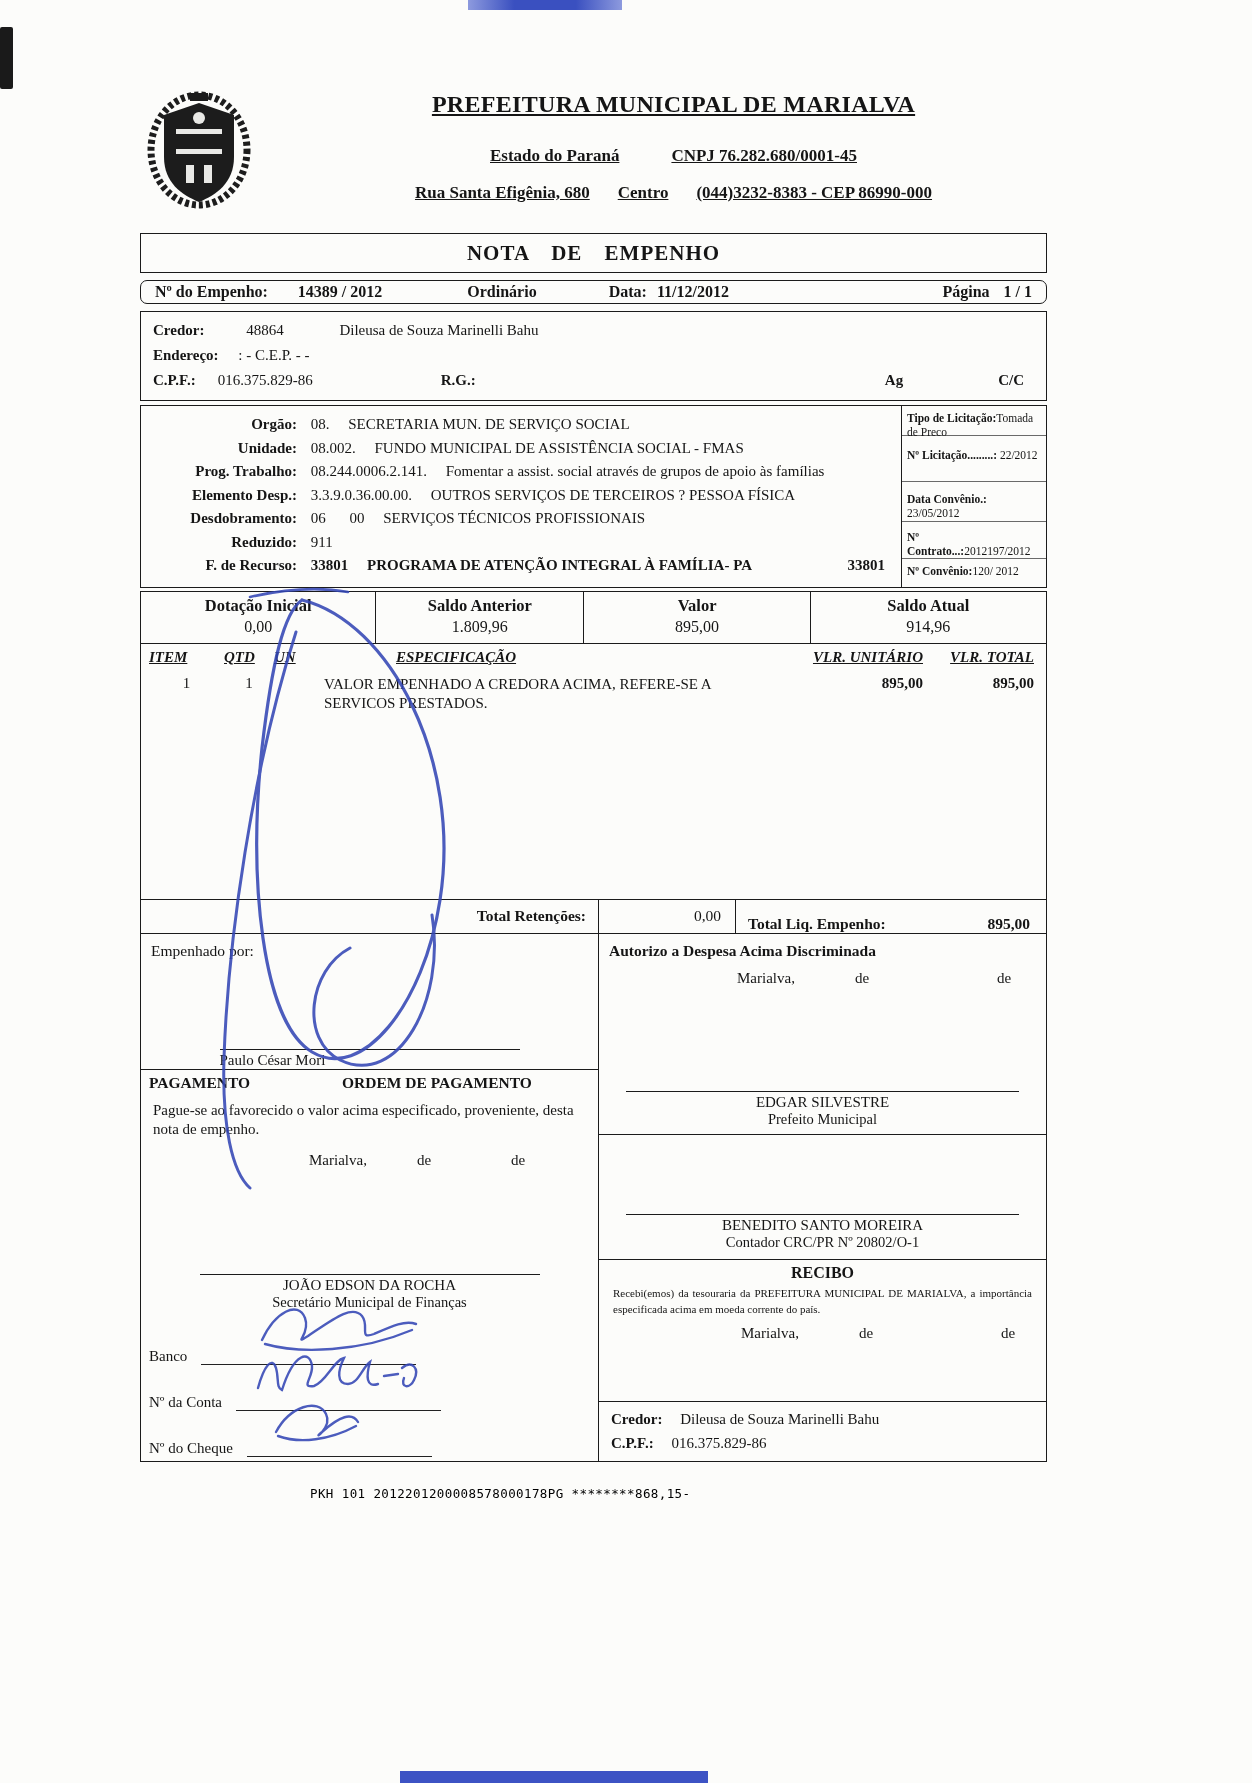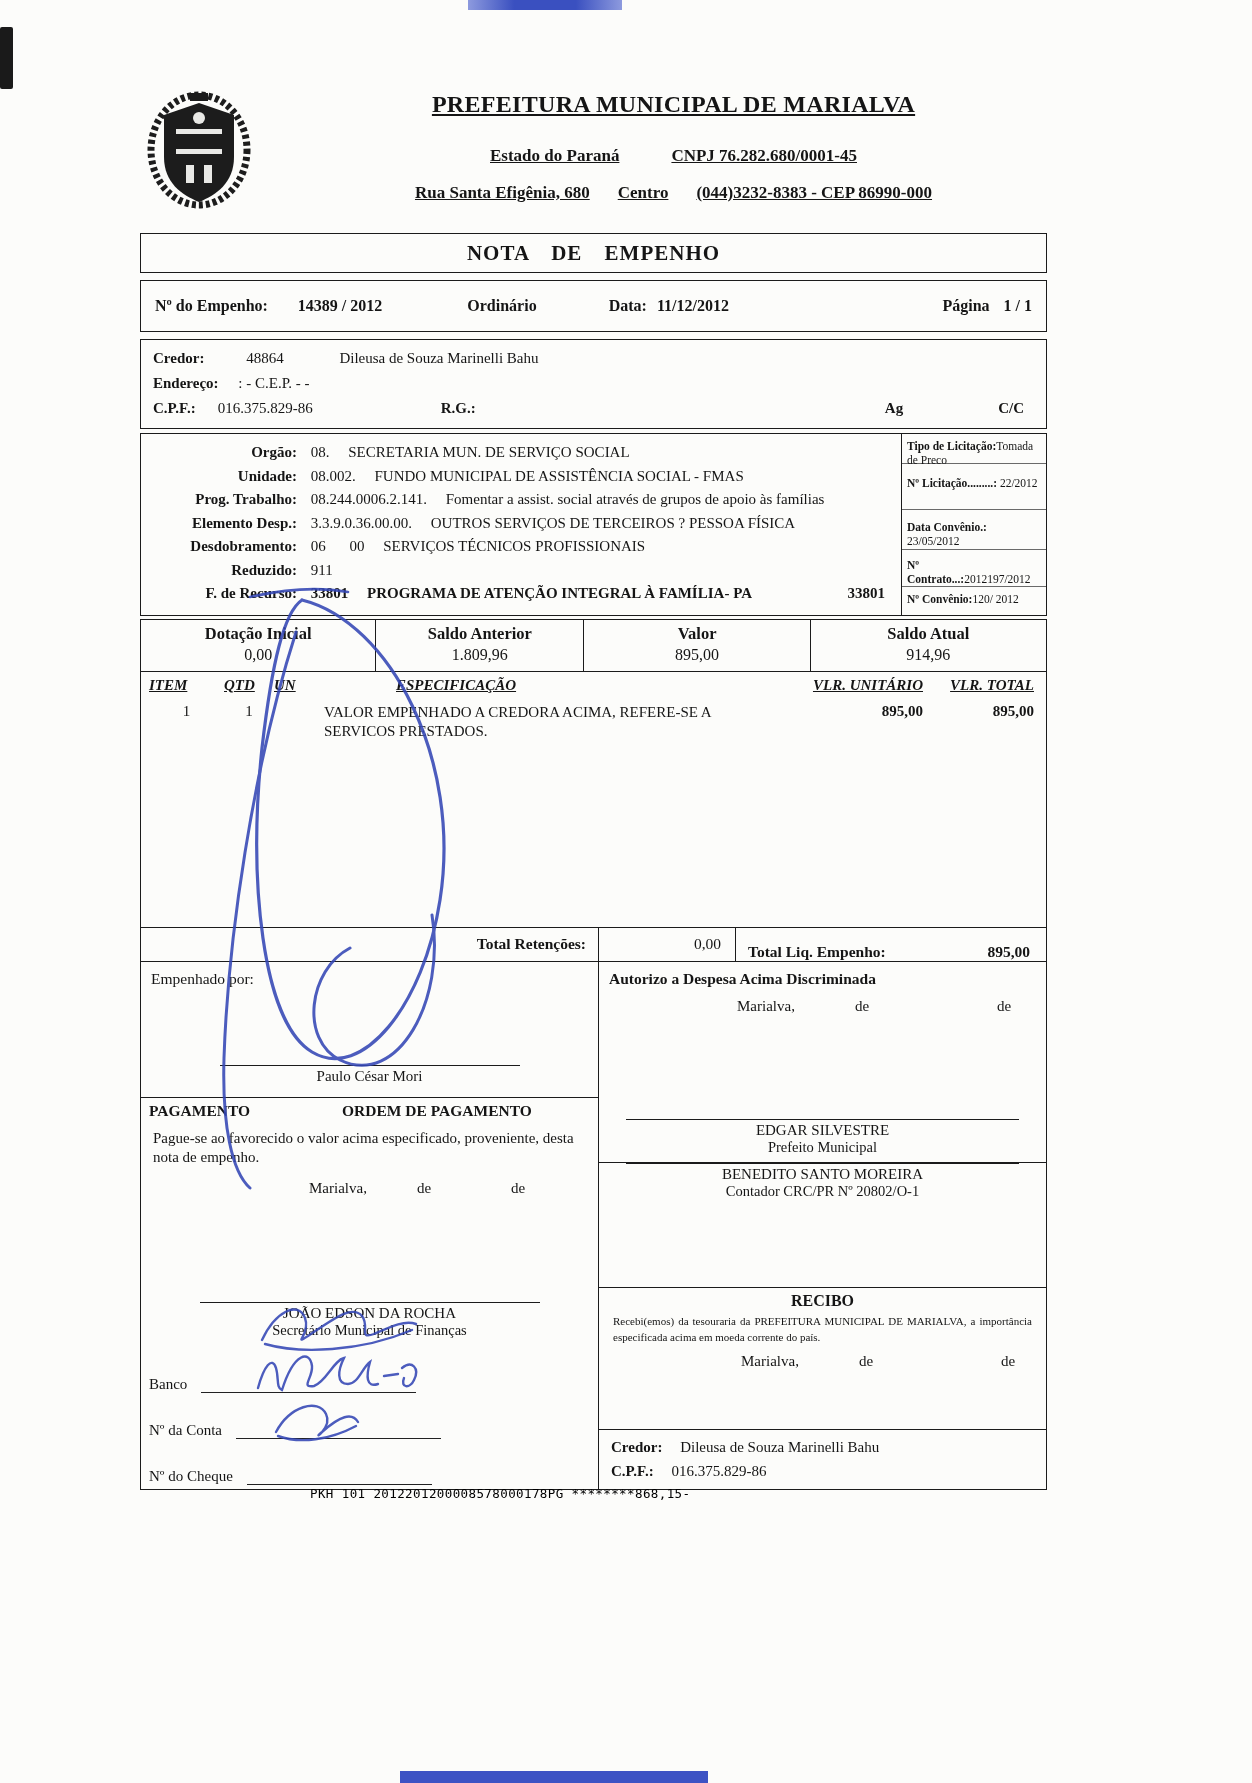--- a/index.html
+++ b/index.html
@@ -22,21 +22,21 @@
   .logo { position:absolute; left:6px; top:0; width:106px; height:118px; }
   .header-text { margin-left:160px; text-align:center; }
   .h-title { font-size:24px; font-weight:bold; text-decoration:underline; letter-spacing:0.3px; margin-top:6px; }
   .h-line2 { margin-top:28px; display:flex; justify-content:center; gap:52px; font-weight:bold; font-size:17px; }
   .h-line2 span, .h-line3 span { text-decoration:underline; }
   .h-line3 { margin-top:17px; display:flex; justify-content:center; gap:28px; font-weight:bold; font-size:17px; }
 
   .nota-box { height:40px; margin-top:2px; margin-bottom:7px; display:flex; align-items:center; justify-content:center;
               font-weight:bold; font-size:21px; word-spacing:16px; letter-spacing:1px; }
 
-  .emp-row { height:52px; margin-bottom:7px; display:flex; align-items:center; font-weight:bold; font-size:16px; padding:0 14px; }
+  .emp-row { height:24px; margin-bottom:7px; display:flex; align-items:center; font-weight:bold; font-size:16px; padding:0 14px;border-radius:7px; }
   .emp-num { margin-left:30px; } .emp-tipo { margin-left:85px; }
   .emp-data-label { margin-left:72px; } .emp-data { margin-left:10px; }
   .emp-pag-wrap { margin-left:auto; display:flex; gap:14px; }
 
   .credor-box { padding:6px 12px 7px; margin-bottom:4px; line-height:25px; }
   .credor-r1 .v1 { margin-left:38px; } .credor-r1 .v2 { margin-left:52px; }
   .credor-r2 .v1 { margin-left:16px; }
   .credor-r3 { display:flex; }
   .credor-r3 .v1 { margin-left:22px; }
   .credor-r3 .rg { margin-left:128px; }
@@ -78,21 +78,21 @@
   .ret-c1 { flex:0 0 458px; text-align:right; font-weight:bold; padding-right:12px; border-right:1.6px solid #1b1b1b; height:100%; display:flex; align-items:center; justify-content:flex-end; }
   .ret-c2 { flex:0 0 137px; text-align:right; padding-right:14px; border-right:1.6px solid #1b1b1b; height:100%; display:flex; align-items:center; justify-content:flex-end; }
   .ret-c3 { flex:0 0 210px; font-weight:bold; padding-left:12px; }
   .ret-c4 { flex:1; text-align:right; font-weight:bold; padding-right:16px; }
 
   .bottom { display:flex; border:1.6px solid #1b1b1b; border-top:none; height:528px; }
   .bl { flex:0 0 458px; border-right:1.6px solid #1b1b1b; display:flex; flex-direction:column; }
   .br { flex:1; display:flex; flex-direction:column; }
 
   .bl-emp { height:135px; position:relative; padding:8px 10px; font-size:15.5px; }
-  .sig-center { position:absolute; bottom:12px; left:50%; transform:translateX(-50%); width:300px; text-align:center; }
+  .sig-center { position:absolute; bottom:0; left:50%; transform:translateX(-50%); width:300px; text-align:left; }
   .sigline { border-top:1.4px solid #1b1b1b; }
   .signame { font-size:15px; padding-top:2px; }
   .sigcargo { font-size:14.5px; }
 
   .bl-pagheader { border-top:1.6px solid #1b1b1b; height:27px; display:flex; align-items:center; font-weight:bold; font-size:15.5px; }
   .bl-pagheader .t1 { margin-left:8px; } .bl-pagheader .t2 { margin-left:92px; }
   .bl-texto { padding:5px 14px 0 12px; font-size:15px; line-height:19px; }
   .cityline { display:flex; font-size:15px; }
   .bl-city { margin-top:13px; padding-left:168px; }
   .bl-city .d1 { margin-left:50px; } .bl-city .d2 { margin-left:80px; }
@@ -102,21 +102,21 @@
   .field-row { height:46px; display:flex; align-items:flex-end; padding-bottom:4px; font-size:15px; }
   .fieldline { margin-left:14px; border-bottom:1.5px solid #222; height:100%; }
   .fl-banco{width:215px;} .fl-conta{width:205px;} .fl-cheque{width:185px;}
 
   .br-sec { border-bottom:1.6px solid #1b1b1b; }
   .br-aut { height:201px; display:flex; flex-direction:column; padding:8px 10px 6px; font-size:15.5px; }
   .br-city { margin-top:10px; padding-left:128px; }
   .br-city .d1 { margin-left:60px; } .br-city .d2 { margin-left:128px; }
   .br-spacer { flex:1; }
   .br-sigblock { width:92%; margin:0 auto; text-align:center; }
-  .br-ben { height:125px; display:flex; flex-direction:column; padding:0 10px 8px; }
+  .br-ben { height:125px; display:flex; flex-direction:column; justify-content:flex-end; padding:0 10px 8px; }
   .br-rec { height:142px; padding:4px 14px 0; }
   .rec-title { text-align:center; font-weight:bold; font-size:16px; }
   .rec-text { margin-top:3px; font-size:11px; line-height:16px; text-align:justify; }
   .rec-city { margin-top:8px; padding-left:128px; }
   .rec-city .d1 { margin-left:60px; } .rec-city .d2 { margin-left:128px; }
   .br-cred { flex:1; padding:9px 12px; font-size:15px; }
   .br-cred .row2 { margin-top:7px; }
   .br-cred .lv { margin-left:14px; }
 
   .dotmatrix { position:absolute; left:310px; top:1486px; font-family:"DejaVu Sans Mono", monospace;

